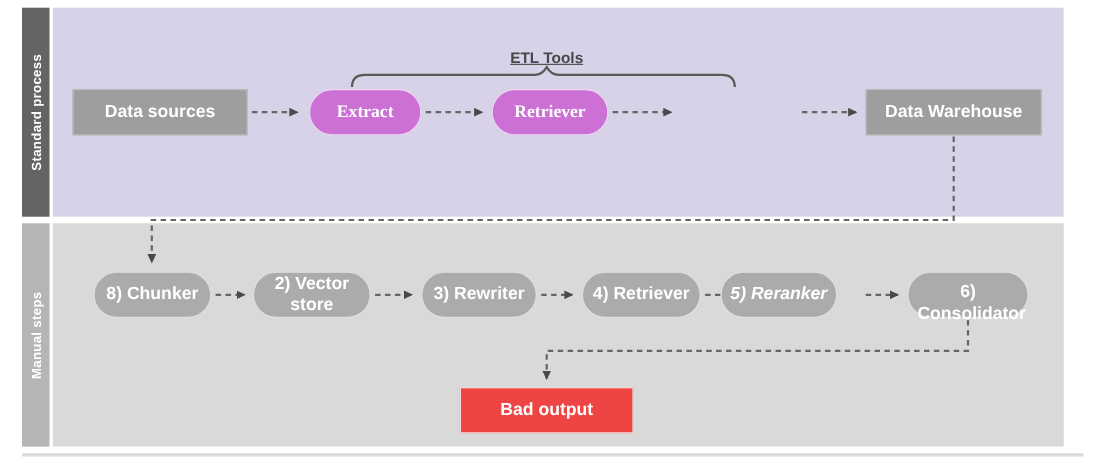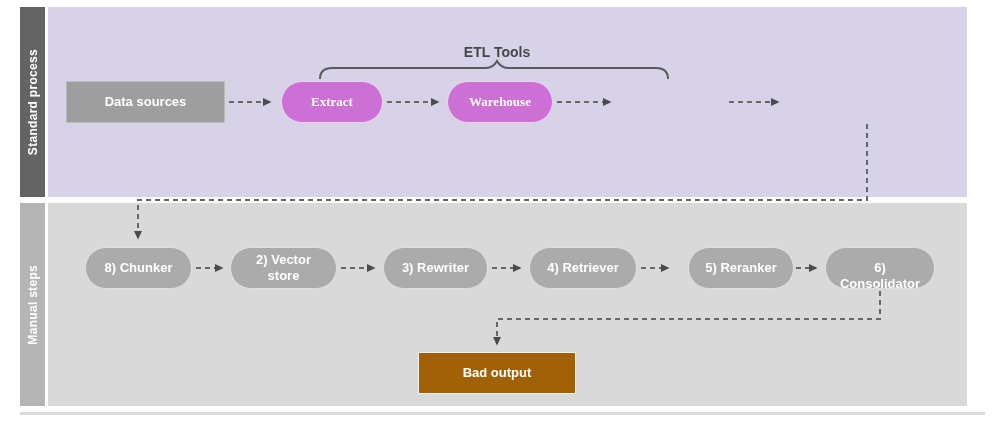--- a/index.html
+++ b/index.html
@@ -44,69 +44,70 @@
     background: #dcdcdc;
   }
   
   .node {
     position: absolute;
     display: flex;
     align-items: center;
     justify-content: center;
     text-align: center;
     color: #ffffff;
-    font-size: 13px;
+    font-size: 16px;
     font-weight: bold;
     line-height: 1.2;
     box-sizing: border-box;
   }
   .rect-gray {
     background: #9e9e9e;
     border: 1.5px solid #bbbbbb;
   }
   .pill-purple {
     background: #cc70d6;
     border: 1.5px solid #ecd4f2;
     border-radius: 21px;
     font-family: Liberation Serif, serif;
   }
   .pill-gray {
     background: #ababab;
     border: 1.5px solid #dfdfdf;
     border-radius: 21px;
   }
   .rect-yellow {
-    background: #a16207;
+    background: #ef4444;
     border: 1.5px solid #f3f3f3;
   }
   
   #node-data-sources   { left: 66px;  top: 81px;  width: 159px; height: 42px; }
   #node-extract        { left: 281px; top: 81px;  width: 102px; height: 42px; }
   #node-transform      { left: 447px; top: 81px;  width: 106px; height: 42px; }
   #node-load           { left: 619px; top: 81px;  width: 106px; height: 42px; }
   #node-data-warehouse { left: 787px; top: 81px;  width: 160px; height: 42px; }
   
   #node-chunker        { left: 85px;  top: 247px; width: 107px; height: 42px; }
   #node-vector-store   { left: 230px; top: 247px; width: 107px; height: 42px; }
   #node-rewriter       { left: 383px; top: 247px; width: 105px; height: 42px; justify-content: center; }
   #node-retriever      { left: 529px; top: 247px; width: 108px; height: 42px; }
-  #node-reranker       { left: 688px; top: 247px; width: 106px; height: 42px; }
+  #node-reranker       { left: 655px; top: 247px; width: 106px; height: 42px; font-style: italic; }
   #node-consolidator   { left: 825px; top: 247px; width: 110px; height: 42px; }
   #node-bad-output     { left: 418px; top: 352px; width: 158px; height: 42px; }
   #node-vector-store .node-label { max-width: 72px; }
   #node-consolidator .node-label { max-width: 92px; margin-top: 15px; }
   
   #etl-tools-label {
     position: absolute;
     left: 397px; top: 44px;
     width: 200px;
     text-align: center;
     color: #474747;
     font-size: 14px;
     font-weight: bold;
+    text-decoration: underline;
   }
   #connector-layer {
     position: absolute;
     left: 0; top: 0;
     width: 1003px;
     height: 430px;
     pointer-events: none;
   }
 </style>
 </head>
@@ -153,21 +154,24 @@
 
   <div id="etl-tools-label">ETL Tools</div>
 
   <div id="node-data-sources" class="node rect-gray">
     <span class="node-label">Data sources</span>
   </div>
   <div id="node-extract" class="node pill-purple">
     <span class="node-label">Extract</span>
   </div>
   <div id="node-transform" class="node pill-purple">
-    <span class="node-label">Warehouse</span>
+    <span class="node-label">Retriever</span>
+  </div>
+  <div id="node-data-warehouse" class="node rect-gray">
+    <span class="node-label">Data Warehouse</span>
   </div>
 
   <div id="node-chunker" class="node pill-gray">
     <span class="node-label">8) Chunker</span>
   </div>
   <div id="node-vector-store" class="node pill-gray">
     <span class="node-label">2) Vector store</span>
   </div>
   <div id="node-rewriter" class="node pill-gray">
     <span class="node-label">3) Rewriter</span>

